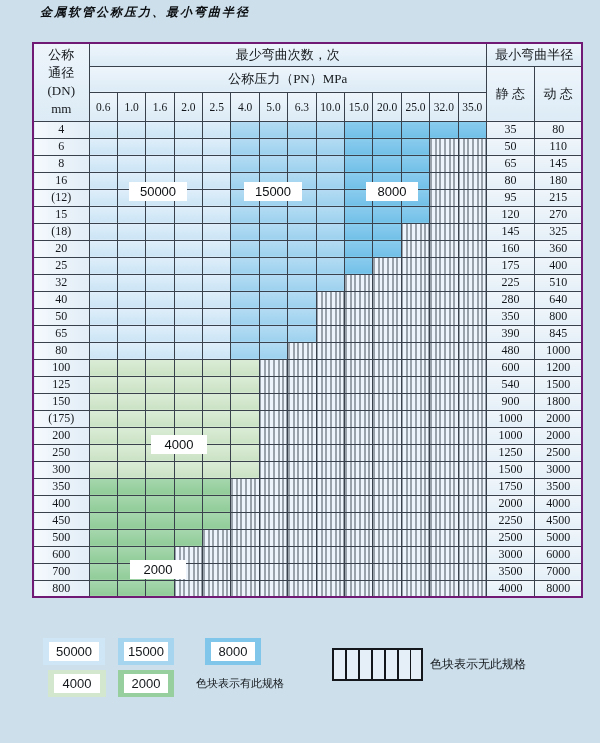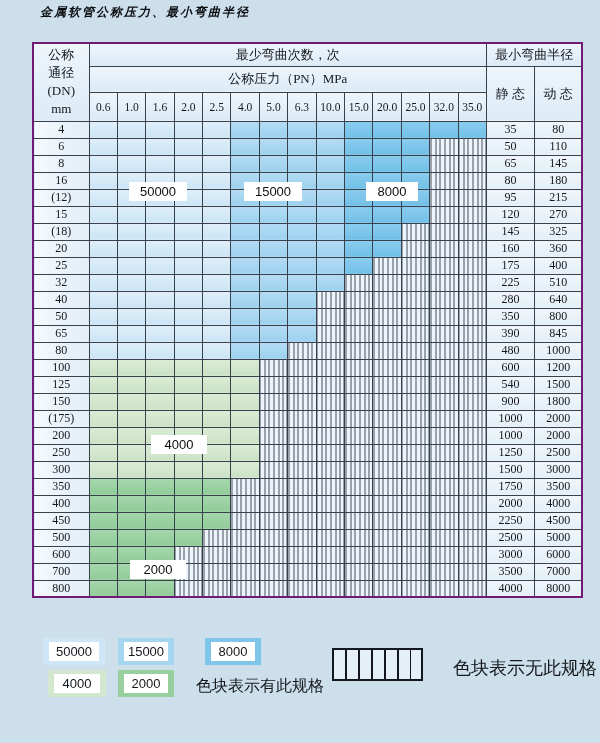--- a/index.html
+++ b/index.html
@@ -49,22 +49,22 @@
   .ovl-2 { left:366px; top:182px; width:52px; }
   .ovl-3 { left:151px; top:435px; width:56px; }
   .ovl-4 { left:130px; top:560px; width:56px; }
   .lg-box { position:absolute; height:27px; width:60px; padding:4px 6px; box-sizing:border-box; }
   .lg-inner { display:block; width:100%; height:100%; background:#ffffff; font-size:13px; line-height:19px; text-align:center; }
   .lgb-0 { left:43px;  top:638px; width:62px; }
   .lgb-1 { left:118px; top:638px; width:56px; }
   .lgb-2 { left:205px; top:638px; width:56px; }
   .lgg-0 { left:48px;  top:670px; width:58px; }
   .lgg-1 { left:118px; top:670px; width:56px; }
-  .lg-note-has { position:absolute; left:196px; top:676px; font-size:16px; }
-  .lg-note-no  { position:absolute; left:453px; top:656px; font-size:18px; }
+  .lg-note-has { position:absolute; left:196px; top:676px; font-size:11px; }
+  .lg-note-no  { position:absolute; left:430px; top:656px; font-size:12px; }
   .lg-striped {
     position:absolute; left:332px; top:648px; width:91px; height:33px;
     box-sizing:border-box; border:2px solid #14181c;
     background:repeating-linear-gradient(90deg,#e4eff8 0 11.4px,#14181c 11.4px 12.9px);
   }
 </style>
 </head>
 <body>
 
 <div class="sheet">

